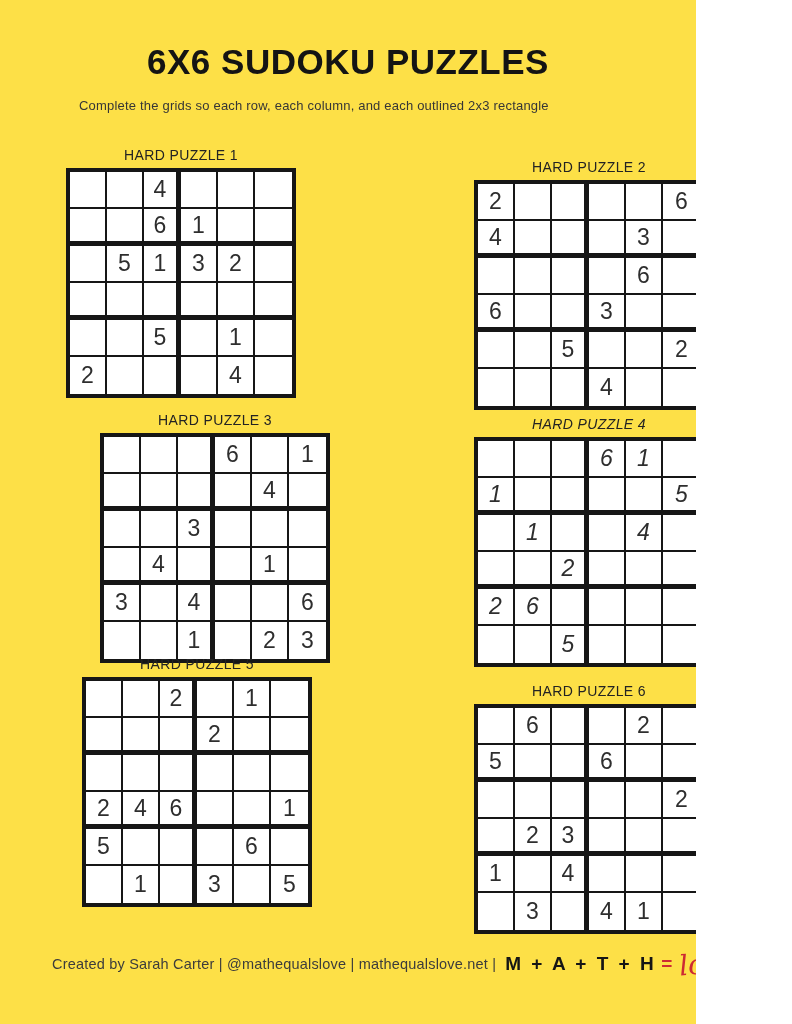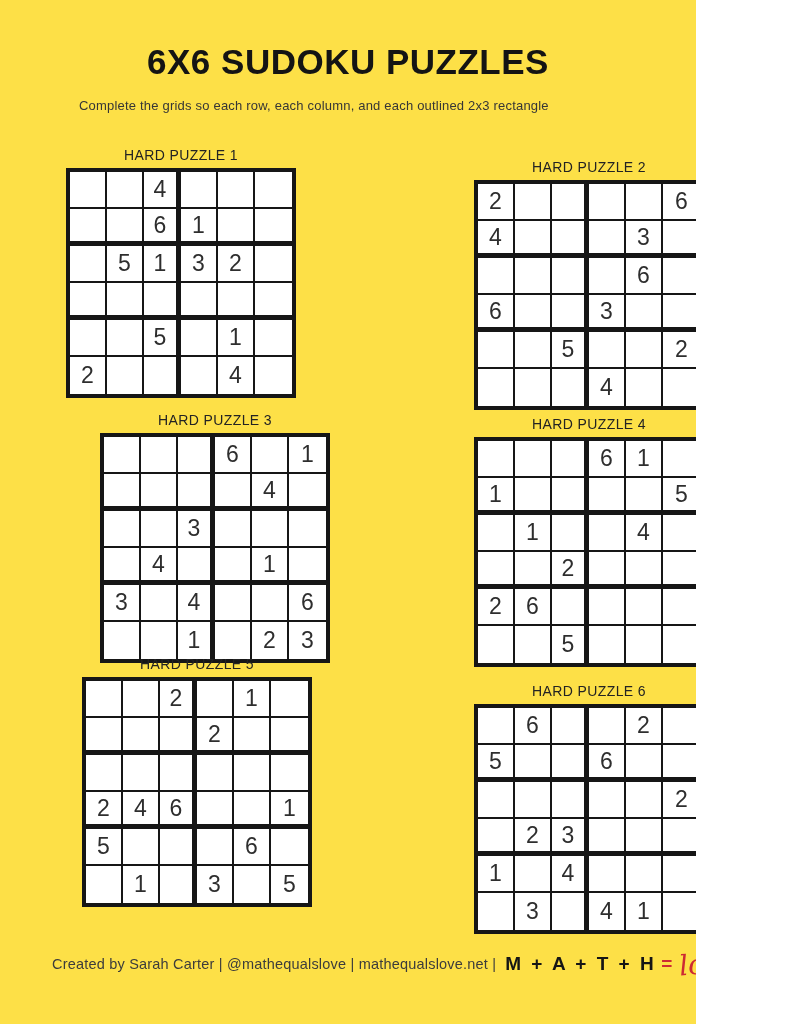--- a/index.html
+++ b/index.html
@@ -234,21 +234,21 @@
           <div class="cell"></div>
           <div class="cell last-c">6</div>
           <div class="cell last-r"></div>
           <div class="cell last-r"></div>
           <div class="cell box-r last-r">1</div>
           <div class="cell last-r"></div>
           <div class="cell last-r">2</div>
           <div class="cell last-c last-r">3</div>
         </div>
       </div>
-      <div class="puzzle-block" style="left: 474px; top: 416px;">
+      <div class="puzzle-block" style="left: 474px; top: 416px; font-style: italic;">
         <div class="puzzle-title">HARD PUZZLE 4</div>
         <div class="sudoku-grid">
           <div class="cell"></div>
           <div class="cell"></div>
           <div class="cell box-r"></div>
           <div class="cell">6</div>
           <div class="cell">1</div>
           <div class="cell last-c"></div>
           <div class="cell box-b">1</div>
           <div class="cell box-b"></div>

